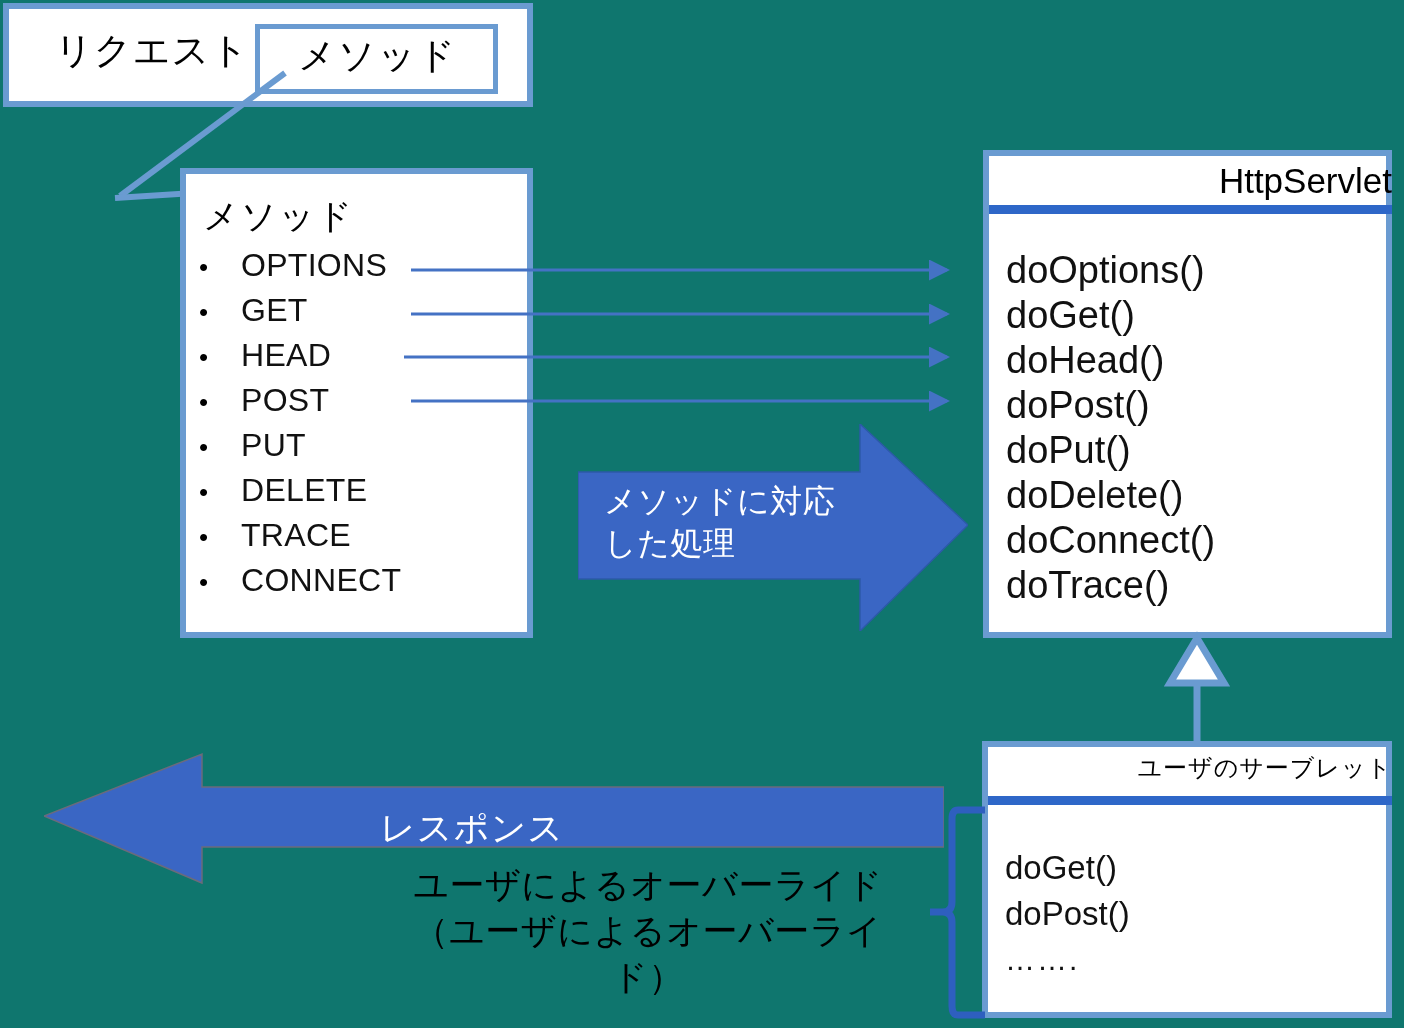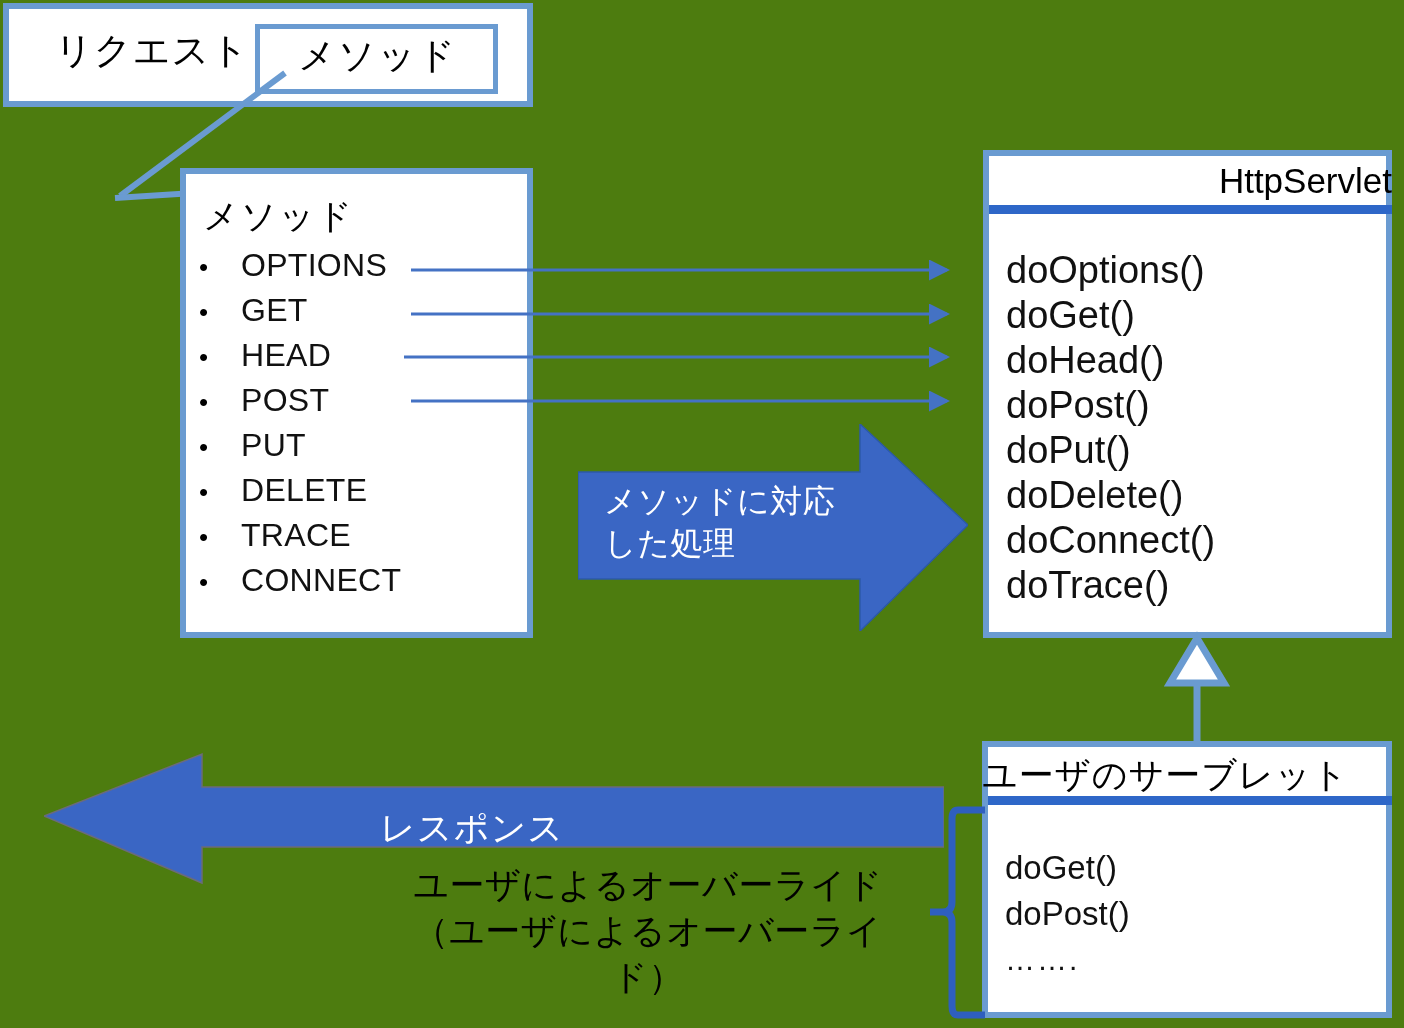--- a/index.html
+++ b/index.html
@@ -7,21 +7,21 @@
     padding: 0;
     background: #ffffff;
   }
   body {
     font-family: "Liberation Sans", "DejaVu Sans", sans-serif;
   }
   #canvas {
     position: relative;
     width: 1404px;
     height: 1028px;
-    background: #4d7c0f;
+    background: #0f766e;
     overflow: hidden;
   }
   .abs { position: absolute; }
 
   
   .box {
     box-sizing: border-box;
     border: 6px solid #6A9BD1;
     background: #ffffff;
   }
@@ -123,22 +123,22 @@
   }
 
   
   #uml-generalization { left: 1150px; top: 630px; width: 95px; height: 120px; }
 
   
   #user-servlet-box { left: 982px; top: 741px; width: 410px; height: 277px; }
   #user-servlet-title {
     left: 982px; top: 752px;
     width: 410px;
-    text-align: left;
-    font-size: 35px;
+    text-align: right;
+    font-size: 24px;
     color: #000;
     letter-spacing: 1px;
   }
   #user-servlet-divider {
     left: 988px; top: 796px;
     width: 404px; height: 9px;
     background: #2E67C8;
   }
   #user-servlet-methods {
     left: 1005px; top: 845px;

